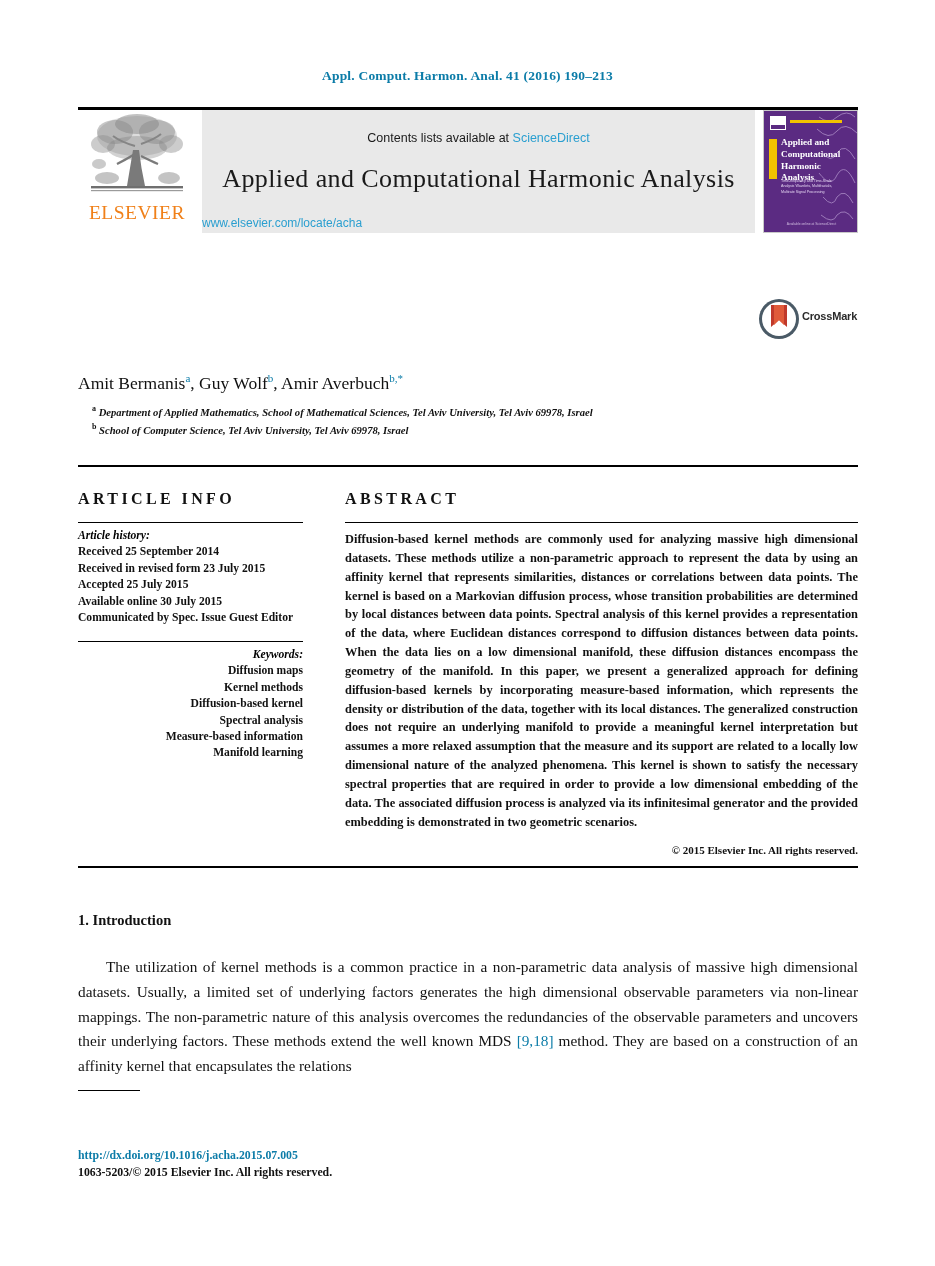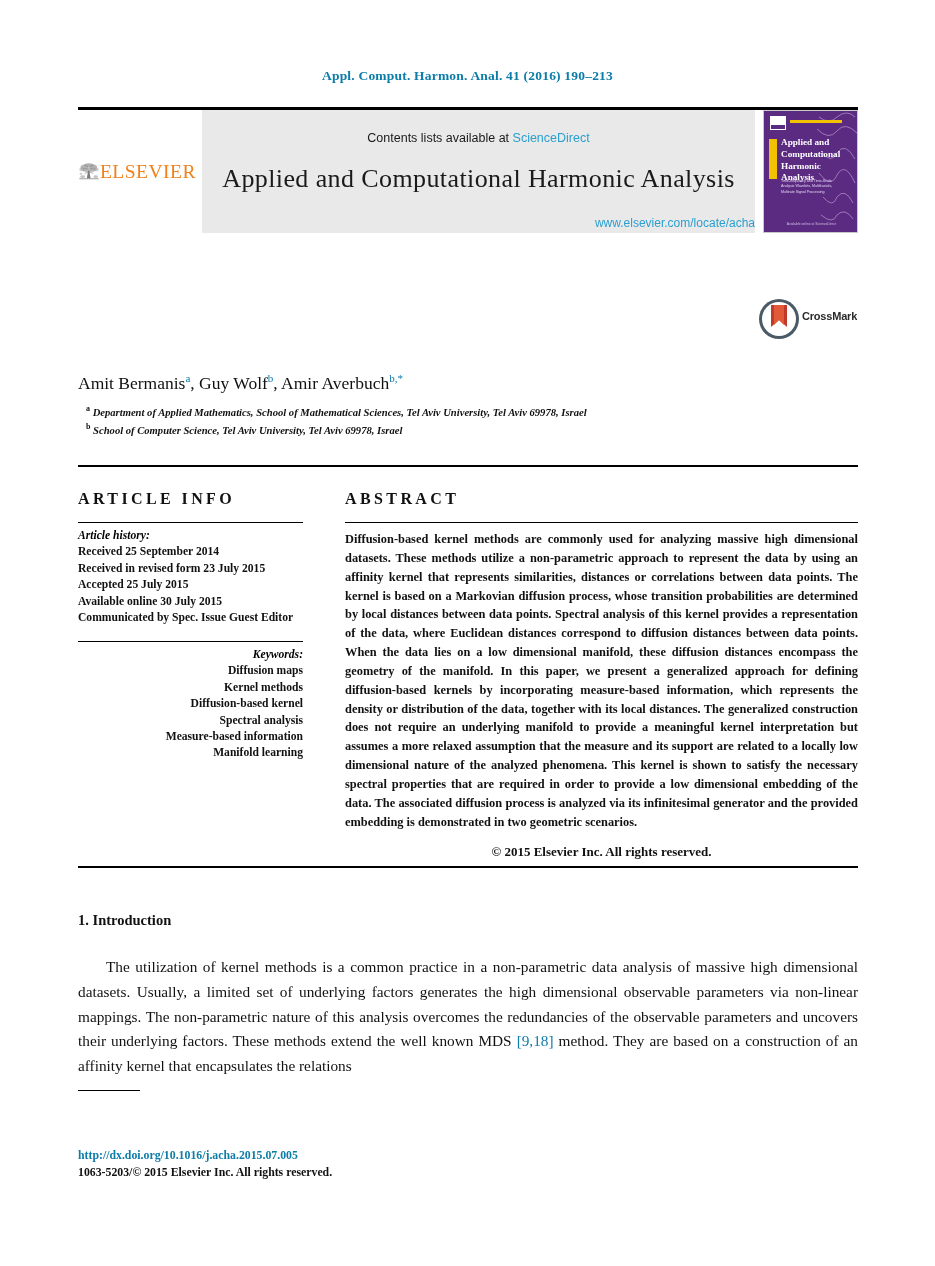--- a/index.html
+++ b/index.html
@@ -37,21 +37,21 @@
   }
   .masthead-inner {
     display: flex;
     height: 123px;
     align-items: stretch;
   }
   .elsevier-logo {
     width: 118px;
     flex: 0 0 118px;
     display: flex;
-    flex-direction: row;
+    flex-direction: column;
     align-items: center;
     justify-content: flex-start;
     background: #fff;
   }
   .tree-svg { display:block; }
   .elsevier-word {
     font-family: "Liberation Serif", serif;
     font-size: 19.5px;
     letter-spacing: .5px;
     color: #f08019;
@@ -79,21 +79,21 @@
   }
   .banner-journal {
     text-align: center;
     font-family: "Liberation Serif", serif;
     font-size: 26px;
     color: #1a1a1a;
     margin-top: 19px;
     letter-spacing: .4px;
   }
   .banner-url {
-    text-align: right;
+    text-align: left;
     font-family: "Liberation Sans", sans-serif;
     font-size: 12px;
     color: #2a9fd0;
     margin-top: 22px;
   }
   .cover {
     flex: 0 0 95px;
     width: 95px;
     height: 123px;
     background: #5b2b82;
@@ -179,21 +179,21 @@
     top: 372px; left: 78px;
     width: 700px;
     font-family: "Liberation Serif", serif;
     font-size: 17.5px;
     color: #111;
   }
   .authors sup { color: #0c7ca8; font-size: 11px; }
 
   .affils {
     position: absolute;
-    top: 403px; left: 86px;
+    top: 403px; left: 92px;
     width: 640px;
     font-family: "Liberation Serif", serif;
     font-style: italic;
     font-weight: bold;
     font-size: 10.6px;
     line-height: 1.45;
     color: #111;
   }
   .affils sup { font-style: normal; font-weight: bold; font-size: 8px; }
   .affil-row { margin-bottom: 1px; }
@@ -252,22 +252,22 @@
     font-family: "Liberation Serif", serif;
     font-weight: bold;
     font-size: 12.4px;
     line-height: 1.52;
     text-align: justify;
     color: #111;
   }
   .abs-copy {
     font-family: "Liberation Serif", serif;
     font-weight: bold;
-    font-size: 13px;
-    text-align: center;
+    font-size: 11px;
+    text-align: right;
     margin-top: 12px;
     color: #111;
   }
 
   
   .sec-title {
     position: absolute;
     top: 912px; left: 78px;
     font-family: "Liberation Serif", serif;
     font-weight: bold;

